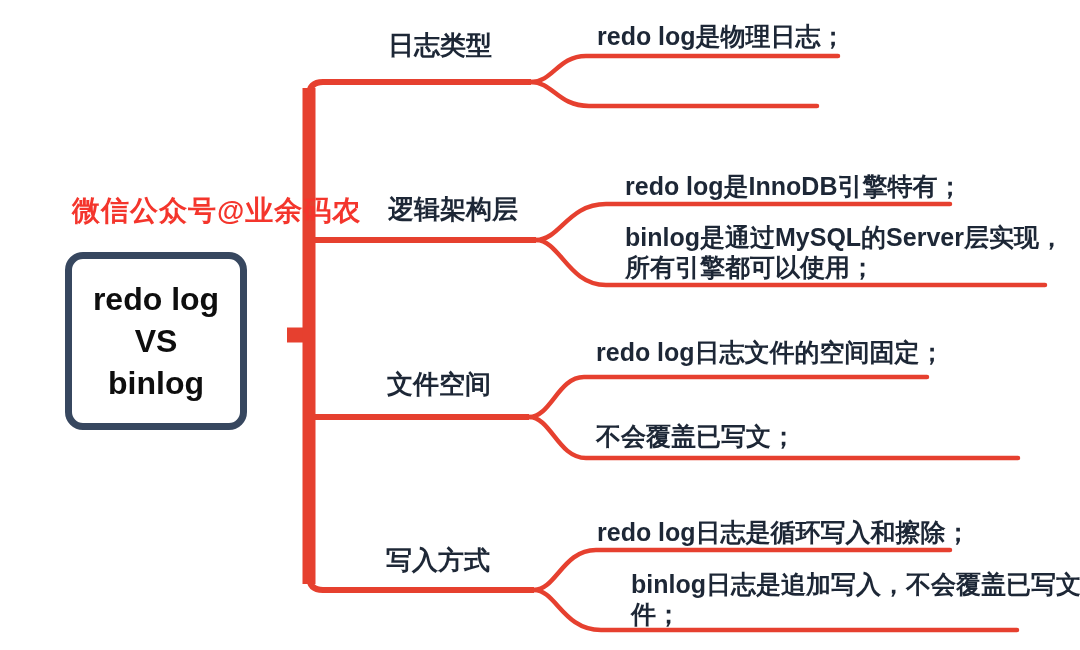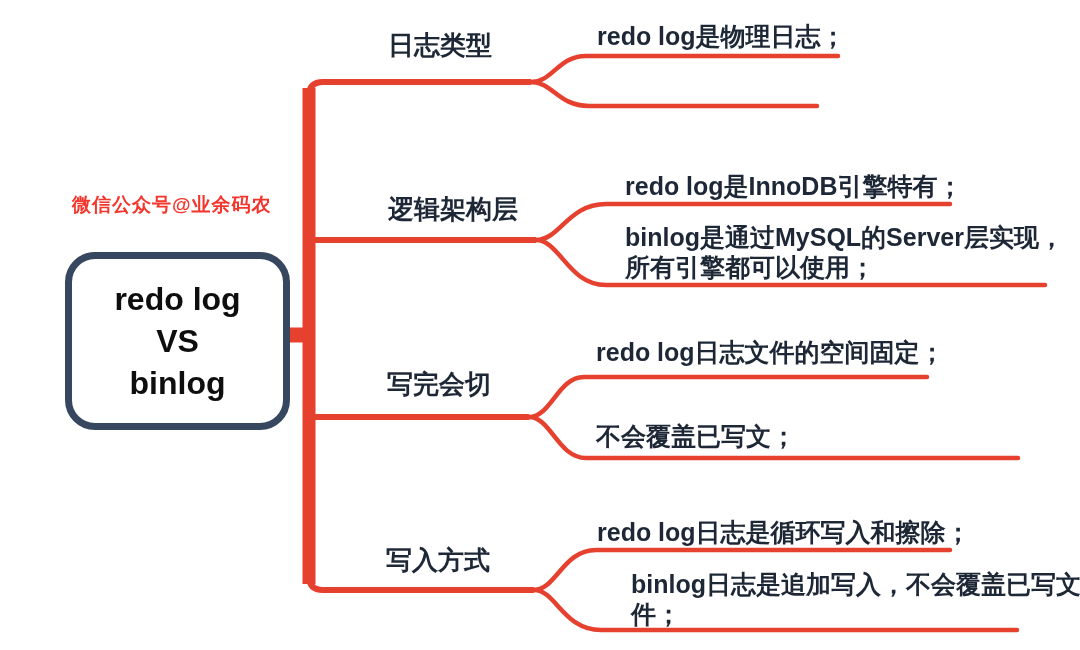--- a/index.html
+++ b/index.html
@@ -6,27 +6,27 @@
   .canvas{
     position:relative;width:1080px;height:650px;overflow:hidden;
     background:#ffffff;
     font-family:"Liberation Sans","DejaVu Sans",sans-serif;
   }
   .connectors{position:absolute;left:0;top:0;width:1080px;height:650px;}
   .connectors path{fill:none;stroke:var(--red);}
 
   .watermark{
     position:absolute;left:72px;top:192px;
-    font-size:19px;font-weight:bold;color:var(--wm-red);
+    font-size:28px;font-weight:bold;color:var(--wm-red);
     letter-spacing:1px;white-space:nowrap;
   }
 
   .center-node{
-    position:absolute;left:65px;top:252px;width:225px;height:178px;
-    box-sizing:border-box;border:7px solid var(--navy);border-radius:30px;
+    position:absolute;left:65px;top:252px;width:182px;height:178px;
+    box-sizing:border-box;border:7px solid var(--navy);border-radius:18px;
     background:#ffffff;
     display:flex;flex-direction:column;align-items:center;justify-content:center;
     font-size:32px;font-weight:bold;color:#0e0e0e;line-height:42px;
     text-align:center;
   }
 
   .branch-label{
     position:absolute;font-size:26px;font-weight:bold;color:var(--dark);
     white-space:nowrap;line-height:28px;
   }
@@ -83,21 +83,21 @@
   <div class="watermark">微信公众号@业余码农</div>
 
   <div class="center-node">
     <div>redo log</div>
     <div>VS</div>
     <div>binlog</div>
   </div>
 
   <div class="branch-label bl1">日志类型</div>
   <div class="branch-label bl2">逻辑架构层</div>
-  <div class="branch-label bl3">写完会切</div>
+  <div class="branch-label bl3">文件空间</div>
   <div class="branch-label bl4">写入方式</div>
 
   <div class="leaf-text l11">
     <span>redo log是物理日志；</span>
   </div>
 
   <div class="leaf-text l21">
     <span>redo log是InnoDB引擎特有；</span>
   </div>
   <div class="leaf-text l22">

